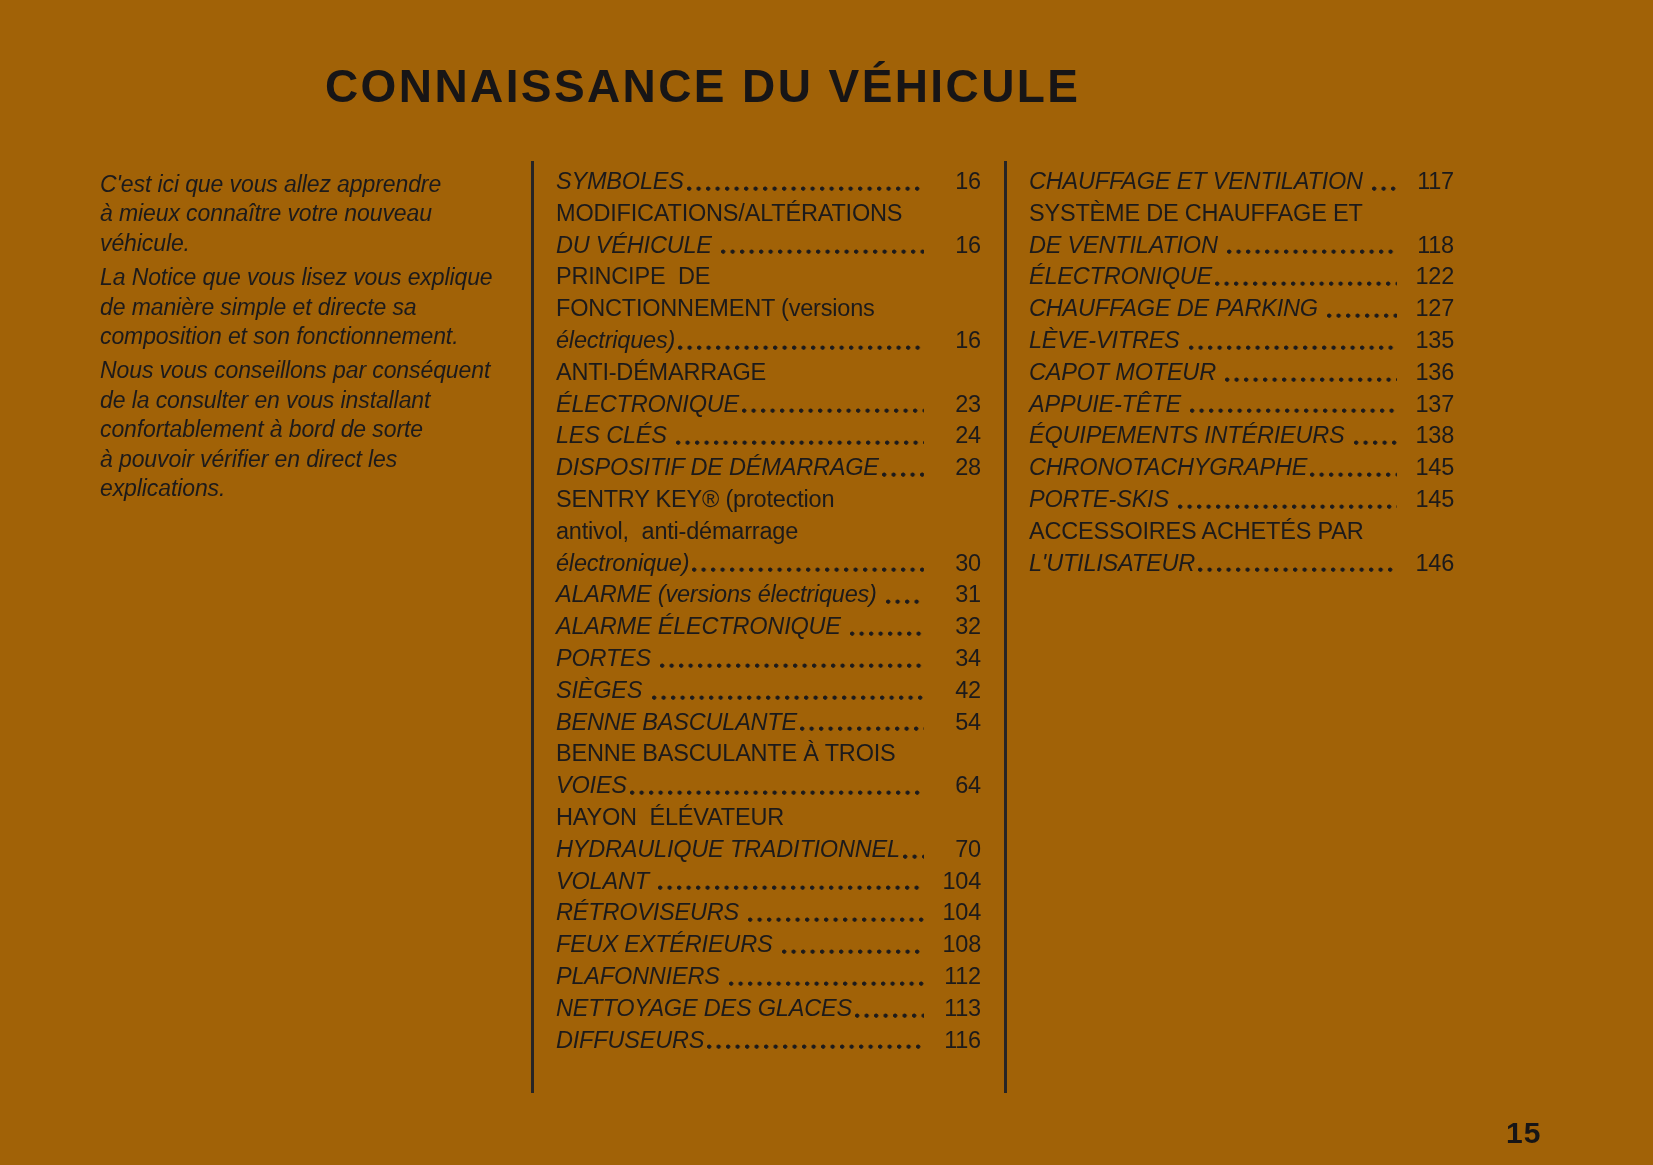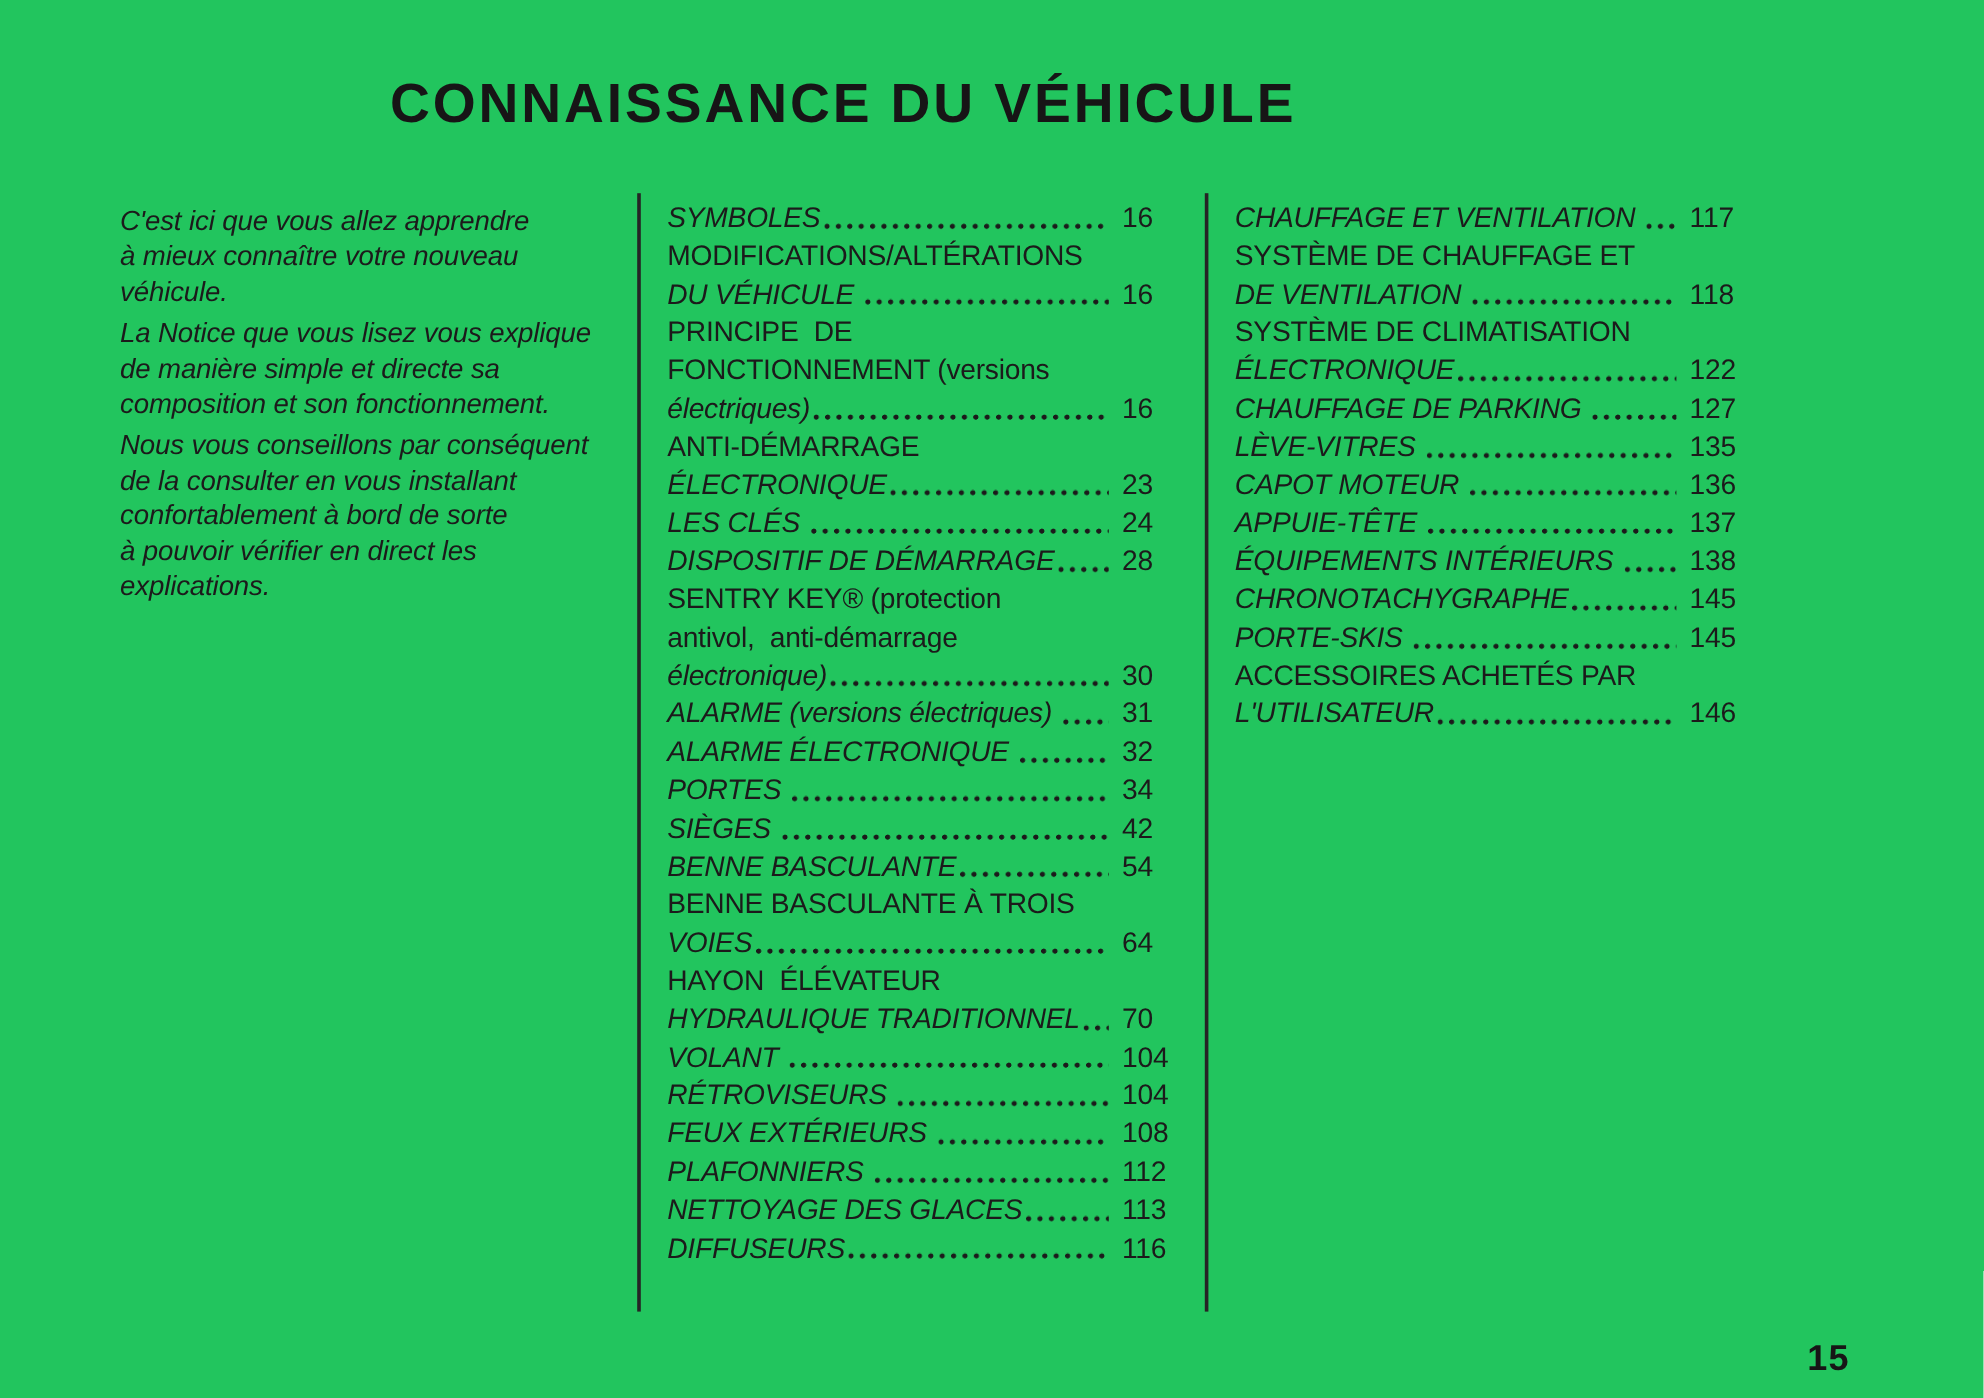--- a/index.html
+++ b/index.html
@@ -1,19 +1,19 @@
 <!DOCTYPE html>
 <html><head>
 <meta charset="utf-8">
 <style>
   html,body{margin:0;padding:0;background:#ffffff;}
   #page{
     position:relative;
     width:1653px;height:1165px;
-    background:#22c55e;
+    background:#a16207;
     color:#1c1a1b;
     font-family:"Liberation Sans","DejaVu Sans",sans-serif;
     overflow:hidden;
   }
   
   .title{
     position:absolute;left:325px;top:62px;
     font-size:46px;font-weight:800;letter-spacing:2.4px;
     white-space:pre;line-height:1.05;
     color:#171516;
@@ -45,21 +45,21 @@
   .toc-line{white-space:pre;}
   .toc-line.last{display:flex;}
   .toc-line.last .lbl{white-space:pre;flex:0 0 auto;font-style:italic;}
   .toc-line.last .dots{flex:1 1 auto;min-width:14px;position:relative;}
   .toc-line.last .dots::before{
     content:"";position:absolute;left:3px;right:3px;bottom:7px;height:5px;
     background-image:radial-gradient(circle at 2.2px 2.6px,#1c1a1b 1.85px,transparent 2.4px);
     background-size:9.5px 5px;background-repeat:repeat-x;background-position:left bottom;
   }
   .toc-line.last .pg{
-    flex:0 0 auto;min-width:46px;padding-left:8px;white-space:pre;
+    flex:0 0 auto;min-width:46px;padding-left:8px;text-align:right;white-space:pre;
   }
   
   .folio{
     position:absolute;left:1506px;top:1116px;width:50px;
     font-size:30px;font-weight:bold;letter-spacing:1px;
     color:#171516;
   }
 </style>
 </head>
 <body>
@@ -156,21 +156,20 @@
     </div>
   <div class="toc-col c2">
       <div class="toc-entry">
         <div class="toc-line last"><span class="lbl">CHAUFFAGE ET VENTILATION </span><span class="dots"></span><span class="pg">117</span></div>
       </div>
       <div class="toc-entry">
         <div class="toc-line">SYSTÈME DE CHAUFFAGE ET</div>
         <div class="toc-line last"><span class="lbl">DE VENTILATION </span><span class="dots"></span><span class="pg">118</span></div>
       </div>
       <div class="toc-entry">
-        <div class="toc-line">SYSTÈME DE CLIMATISATION</div>
         <div class="toc-line last"><span class="lbl">ÉLECTRONIQUE</span><span class="dots"></span><span class="pg">122</span></div>
       </div>
       <div class="toc-entry">
         <div class="toc-line last"><span class="lbl">CHAUFFAGE DE PARKING </span><span class="dots"></span><span class="pg">127</span></div>
       </div>
       <div class="toc-entry">
         <div class="toc-line last"><span class="lbl">LÈVE-VITRES </span><span class="dots"></span><span class="pg">135</span></div>
       </div>
       <div class="toc-entry">
         <div class="toc-line last"><span class="lbl">CAPOT MOTEUR </span><span class="dots"></span><span class="pg">136</span></div>

